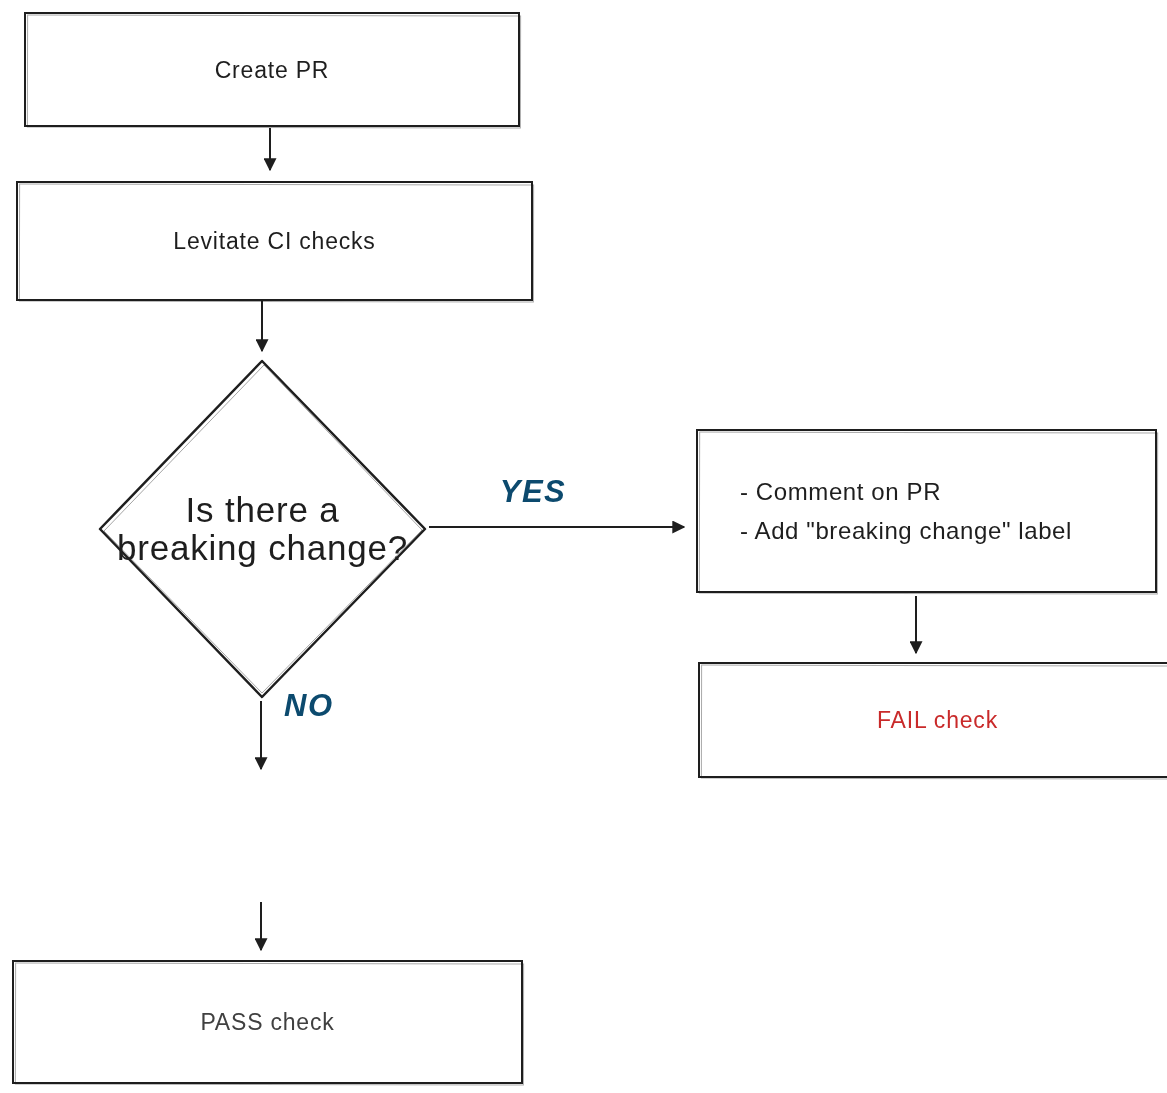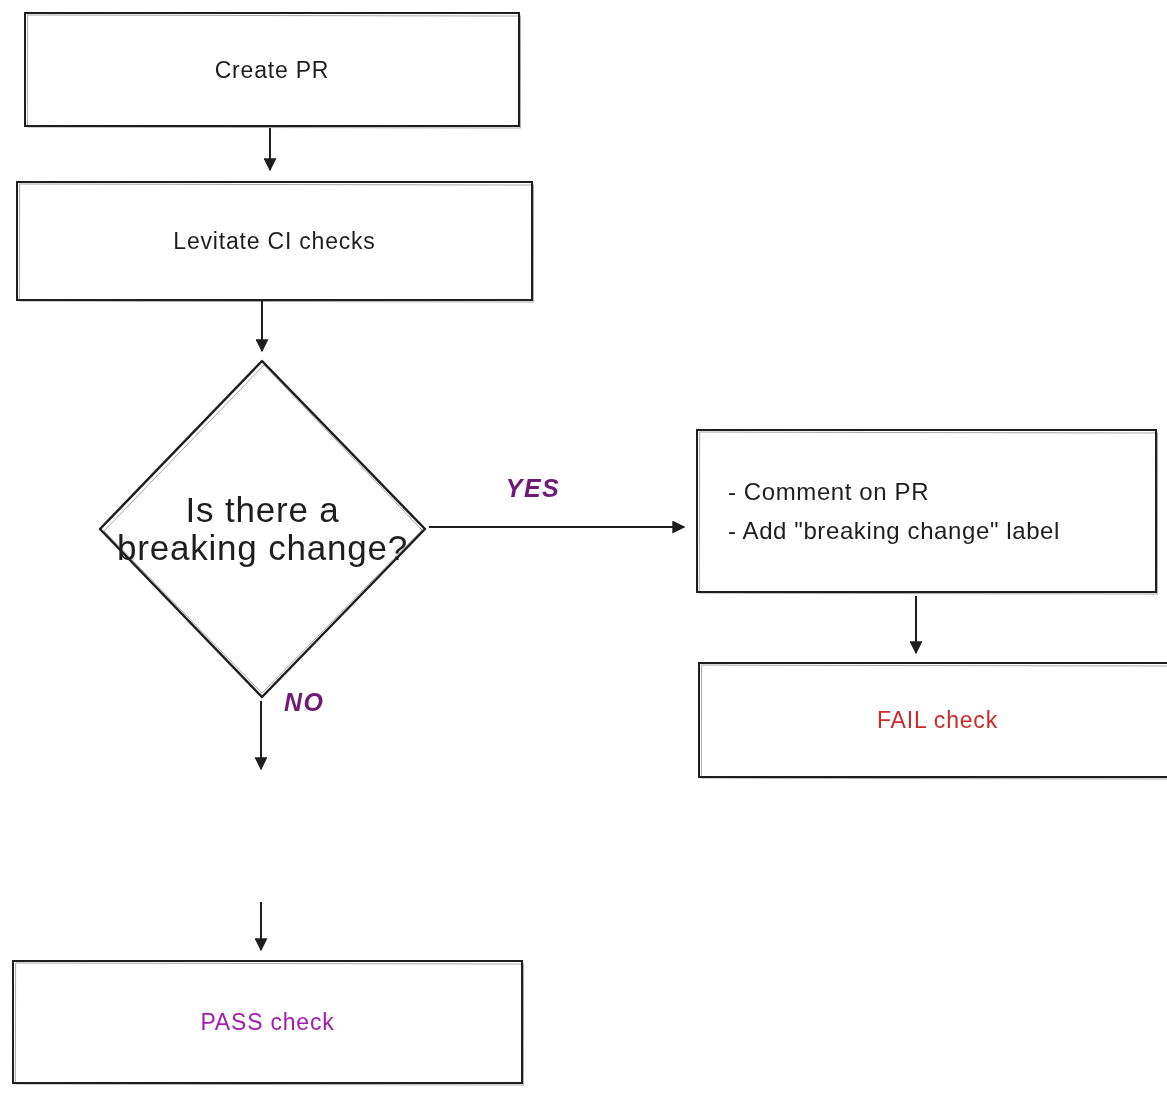--- a/index.html
+++ b/index.html
@@ -45,21 +45,21 @@
     font-size: 23px;
     letter-spacing: 0.8px;
     text-align: center;
     white-space: pre-line;
     line-height: 38px;
   }
   .node-list {
     flex-direction: column;
     align-items: flex-start;
     justify-content: center;
-    padding-left: 30px;
+    padding-left: 42px;
     padding-right: 10px;
   }
   .list-line {
     font-size: 24px;
     letter-spacing: 0.6px;
     line-height: 39px;
     white-space: nowrap;
   }
   
   .node-diamond {
@@ -96,25 +96,25 @@
     align-items: center;
     justify-content: center;
     text-align: center;
     font-size: 35px;
     letter-spacing: 0.8px;
     line-height: 38px;
     white-space: pre-line;
   }
   .edge-label {
     position: absolute;
-    font-size: 25px;
+    font-size: 31px;
     font-weight: bold;
     font-style: italic;
     letter-spacing: 1.5px;
-    color: #701a75;
+    color: #0c4a6e;
   }
   .edge-line {
     stroke: #1e1e1e;
     stroke-width: 2;
   }
 </style>
 </head>
 <body>
 
 <div class="canvas">
@@ -158,16 +158,16 @@
     <div class="list-line">- Comment on PR</div>
     <div class="list-line">- Add "breaking change" label</div>
   </div>
 
   <div class="node-rect" style="left:698px; top:662px; width:479px; height:116px;">
     <div class="node-label" style="color: rgb(201, 42, 42);">FAIL check</div>
   </div>
 
 
   <div class="node-rect" style="left:12px; top:960px; width:511px; height:124px;">
-    <div class="node-label" style="color: #a21caf;">PASS check</div>
+    <div class="node-label" style="color: #404040;">PASS check</div>
   </div>
 
 </div>
 
 </body></html>

